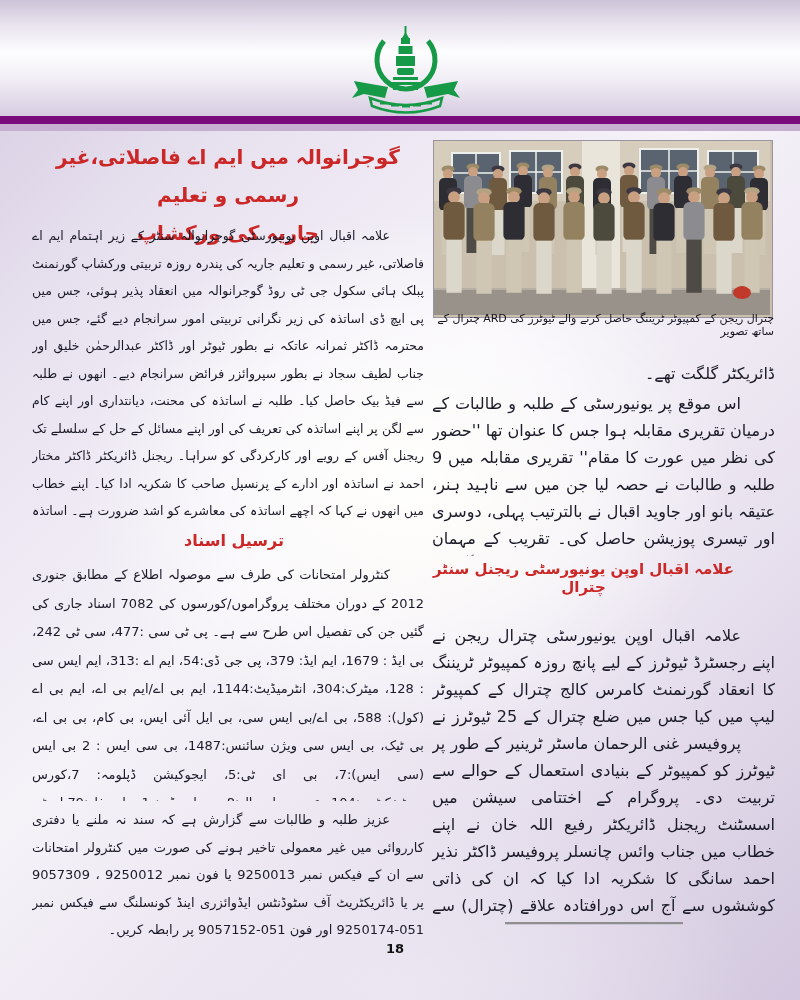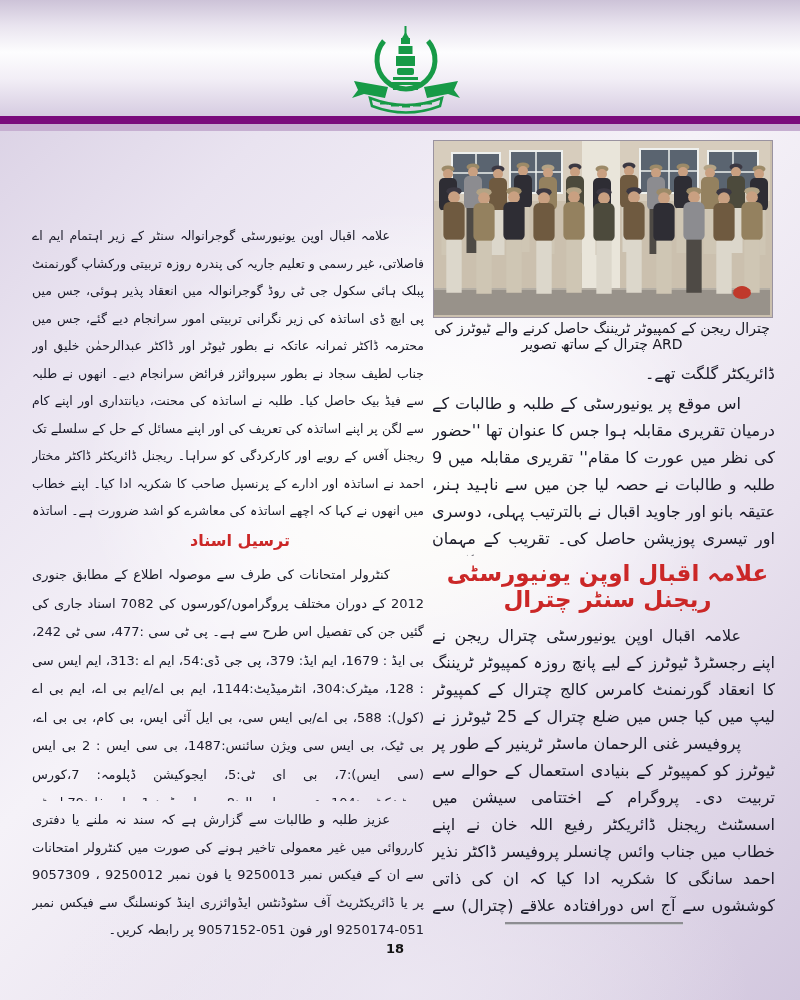--- a/index.html
+++ b/index.html
@@ -15,22 +15,22 @@
   .bar-dark{position:absolute;left:0;top:116px;width:800px;height:8px;background:#7a0b7c;}
   .bar-light{position:absolute;left:0;top:124px;width:800px;height:7px;background:#c6afd1;}
   .logo{position:absolute;left:350px;top:24px;width:112px;height:92px;}
   .title-block{position:absolute;left:40px;top:138px;width:376px;text-align:center;
     color:#cb2727;font-weight:bold;font-size:20px;line-height:38px;direction:rtl;}
   .urdu{direction:rtl;unicode-bidi:embed;color:#1a1a28;text-align:justify;}
   .lpara{position:absolute;left:32px;width:392px;font-size:12.5px;line-height:27.5px;}
   .indent{text-indent:34px;}
   .red-heading{position:absolute;color:#cb2727;font-weight:bold;text-align:center;direction:rtl;}
   .photo-frame{position:absolute;left:433px;top:140px;width:338px;height:176px;border:1px solid #9a93a0;background:#cbc0ae;}
-  .caption{position:absolute;left:430px;top:320px;width:344px;text-align:center;direction:rtl;
-    font-size:14px;color:#14141f;}
+  .caption{position:absolute;left:430px;top:312px;width:344px;direction:rtl;
+    font-size:11px;color:#14141f;}
   .rpara{position:absolute;left:432px;width:343px;font-size:16px;line-height:27px;}
   .hr-line{position:absolute;left:505px;top:922px;width:178px;height:2px;background:#8d8d92;border-bottom:1px solid #c9c9cf;}
   .page-number{position:absolute;left:386px;top:941px;width:30px;
     font-size:13px;font-weight:bold;color:#111;}
   
   .skin{fill:#c9a081;} 
   .hatA{fill:#9c8a68;} .hatB{fill:#3b3842;} .hatC{fill:#b3a385;}
   .coat-dark{fill:#2e2d34;} .coat-brown{fill:#6f5a40;} .coat-grey{fill:#8c8c90;}
   .coat-tan{fill:#94815f;} .coat-olive{fill:#4c4a3c;}
   .legs-light{fill:#cfc6b4;} .legs-dark{fill:#4e4a45;} .legs-white{fill:#dcd7cb;}
@@ -67,24 +67,28 @@
         <rect x="52" y="81.5" width="8" height="2"></rect>
           <rect x="63" y="80.5" width="8" height="2"></rect>
         <rect x="74" y="78.5" width="8" height="2"></rect>
       </g>
     </svg>
   </div>
 
   <div class="bar-dark"></div>
   <div class="bar-light"></div>
 
+  <div class="title-block">
+    <div>گوجرانوالہ میں ایم اے فاصلاتی،غیر رسمی و تعلیم</div>
+    <div>جاریہ کی ورکشاپ</div>
+  </div>
 
   <div class="lpara urdu indent" style="top:222px;height:306px;overflow:hidden;">علامہ اقبال اوپن یونیورسٹی گوجرانوالہ سنٹر کے زیر اہتمام ایم اے فاصلاتی، غیر رسمی و تعلیم جاریہ کی پندرہ روزہ تربیتی ورکشاپ گورنمنٹ پبلک ہائی سکول جی ٹی روڈ گوجرانوالہ میں انعقاد پذیر ہوئی، جس میں پی ایچ ڈی اساتذہ کی زیر نگرانی تربیتی امور سرانجام دیے گئے، جس میں محترمہ ڈاکٹر ثمرانہ عاتکہ نے بطور ٹیوٹر اور ڈاکٹر عبدالرحمٰن خلیق اور جناب لطیف سجاد نے بطور سپروائزر فرائض سرانجام دیے۔ انھوں نے طلبہ سے فیڈ بیک حاصل کیا۔ طلبہ نے اساتذہ کی محنت، دیانتداری اور اپنے کام سے لگن پر اپنے اساتذہ کی تعریف کی اور اپنے مسائل کے حل کے سلسلے تک ریجنل آفس کے رویے اور کارکردگی کو سراہا۔ ریجنل ڈائریکٹر ڈاکٹر مختار احمد نے اساتذہ اور ادارے کے پرنسپل صاحب کا شکریہ ادا کیا۔ اپنے خطاب میں انھوں نے کہا کہ اچھے اساتذہ کی معاشرے کو اشد ضرورت ہے۔ اساتذہ کو چاہیے کہ وہ اپنے عمل اور مثبت رویوں سے تعلیم کے فروغ میں اپنا اہم کردار ادا کریں تا کہ یہ ملک اور معاشرہ ترقی کی راہ پر گامزن ہو سکے۔</div>
 
-  <div class="red-heading" style="left:44px;top:531px;width:392px;font-size:16px;">ترسیل اسناد</div>
+  <div class="red-heading" style="left:38px;top:531px;width:392px;font-size:16px;">ترسیل اسناد</div>
 
   <div class="lpara urdu indent" style="top:561px;font-size:13px;line-height:28.5px;height:240px;overflow:hidden;">کنٹرولر امتحانات کی طرف سے موصولہ اطلاع کے مطابق جنوری 2012 کے دوران مختلف پروگراموں/کورسوں کی 7082 اسناد جاری کی گئیں جن کی تفصیل اس طرح سے ہے۔ پی ٹی سی :477، سی ٹی 242، بی ایڈ : 1679، ایم ایڈ: 379، پی جی ڈی:54، ایم اے :313، ایم ایس سی : 128، میٹرک:304، انٹرمیڈیٹ:1144، ایم بی اے/ایم بی اے، ایم بی اے (کول): 588، بی اے/بی ایس سی، بی ایل آئی ایس، بی کام، بی بی اے، بی ٹیک، بی ایس سی ویژن سائنس:1487، بی سی ایس : 2 بی ایس (سی ایس):7، بی ای ٹی:5، ایجوکیشن ڈپلومہ: 7،کورس سرٹیفکیٹس:104، عربی بول چال:8، پی ایچ ڈی: 1 ، ایم فل:79،اے ٹی ٹی سی : 56، بی آئی ٹی : 1،ابتدائی عربی : 17</div>
 
   <div class="lpara urdu indent" style="top:806px;font-size:13px;line-height:27.5px;height:138px;overflow:hidden;">عزیز طلبہ و طالبات سے گزارش ہے کہ سند نہ ملنے یا دفتری کارروائی میں غیر معمولی تاخیر ہونے کی صورت میں کنٹرولر امتحانات سے ان کے فیکس نمبر 9250013 یا فون نمبر 9250012 ، 9057309 پر یا ڈائریکٹریٹ آف سٹوڈنٹس ایڈوائزری اینڈ کونسلنگ سے فیکس نمبر 051-9250174 اور فون 051-9057152 پر رابطہ کریں۔</div>
 
   <div class="photo-frame">
     <svg width="336" height="174" viewBox="0 0 336 174">
 
       <rect x="0" y="0" width="336" height="174" fill="#cbc0ae"></rect>
       <rect x="0" y="0" width="336" height="60" fill="#d7cdbd"></rect>
@@ -177,21 +181,21 @@
       <path d="M300 150 Q308 142 316 150" fill="none" stroke="#c0392b" stroke-width="2"></path>
     </svg>
   </div>
 
   <div class="caption">چترال ریجن کے کمپیوٹر ٹریننگ حاصل کرنے والے ٹیوٹرز کی ARD چترال کے ساتھ تصویر</div>
 
   <div class="rpara urdu" style="top:360px;">ڈائریکٹر گلگت تھے۔</div>
 
   <div class="rpara urdu indent" style="top:390px;height:166px;overflow:hidden;">اس موقع پر یونیورسٹی کے طلبہ و طالبات کے درمیان تقریری مقابلہ ہوا جس کا عنوان تھا ''حضور کی نظر میں عورت کا مقام'' تقریری مقابلہ میں 9 طلبہ و طالبات نے حصہ لیا جن میں سے ناہید ہنر، عتیقہ بانو اور جاوید اقبال نے بالترتیب پہلی، دوسری اور تیسری پوزیشن حاصل کی۔ تقریب کے مہمان خصوصی اور صدر محفل نے حضور اکرم ﷺ کی سیرت طیبہ کے بارے میں اظہار خیال کیا۔</div>
 
-  <div class="red-heading" style="left:436px;top:560px;width:343px;font-size:23px;">علامہ اقبال اوپن یونیورسٹی ریجنل سنٹر چترال</div>
+  <div class="red-heading" style="left:412px;top:560px;width:343px;font-size:15px;">علامہ اقبال اوپن یونیورسٹی ریجنل سنٹر چترال</div>
 
   <div class="rpara urdu indent" style="top:622px;height:106px;overflow:hidden;">علامہ اقبال اوپن یونیورسٹی چترال ریجن نے اپنے رجسٹرڈ ٹیوٹرز کے لیے پانچ روزہ کمپیوٹر ٹریننگ کا انعقاد گورنمنٹ کامرس کالج چترال کے کمپیوٹر لیپ میں کیا جس میں ضلع چترال کے 25 ٹیوٹرز نے شرکت کی۔</div>
 
   <div class="rpara urdu indent" style="top:730px;height:190px;overflow:hidden;">پروفیسر غنی الرحمان ماسٹر ٹرینیر کے طور پر ٹیوٹرز کو کمپیوٹر کے بنیادی استعمال کے حوالے سے تربیت دی۔ پروگرام کے اختتامی سیشن میں اسسٹنٹ ریجنل ڈائریکٹر رفیع اللہ خان نے اپنے خطاب میں جناب وائس چانسلر پروفیسر ڈاکٹر نذیر احمد سانگی کا شکریہ ادا کیا کہ ان کی ذاتی کوششوں سے آج اس دورافتادہ علاقے (چترال) سے تعلق رکھنے والے ٹیوٹرز نے بھی کمپیوٹر ٹریننگ حاصل کی۔ انھوں نے ڈی آر ایس پروفیسر ڈاکٹر سید عبدالسراج کا بھی شکریہ ادا کیا۔</div>
 
   <div class="hr-line"></div>
 
   <div class="page-number">18</div>
 
 </div>

